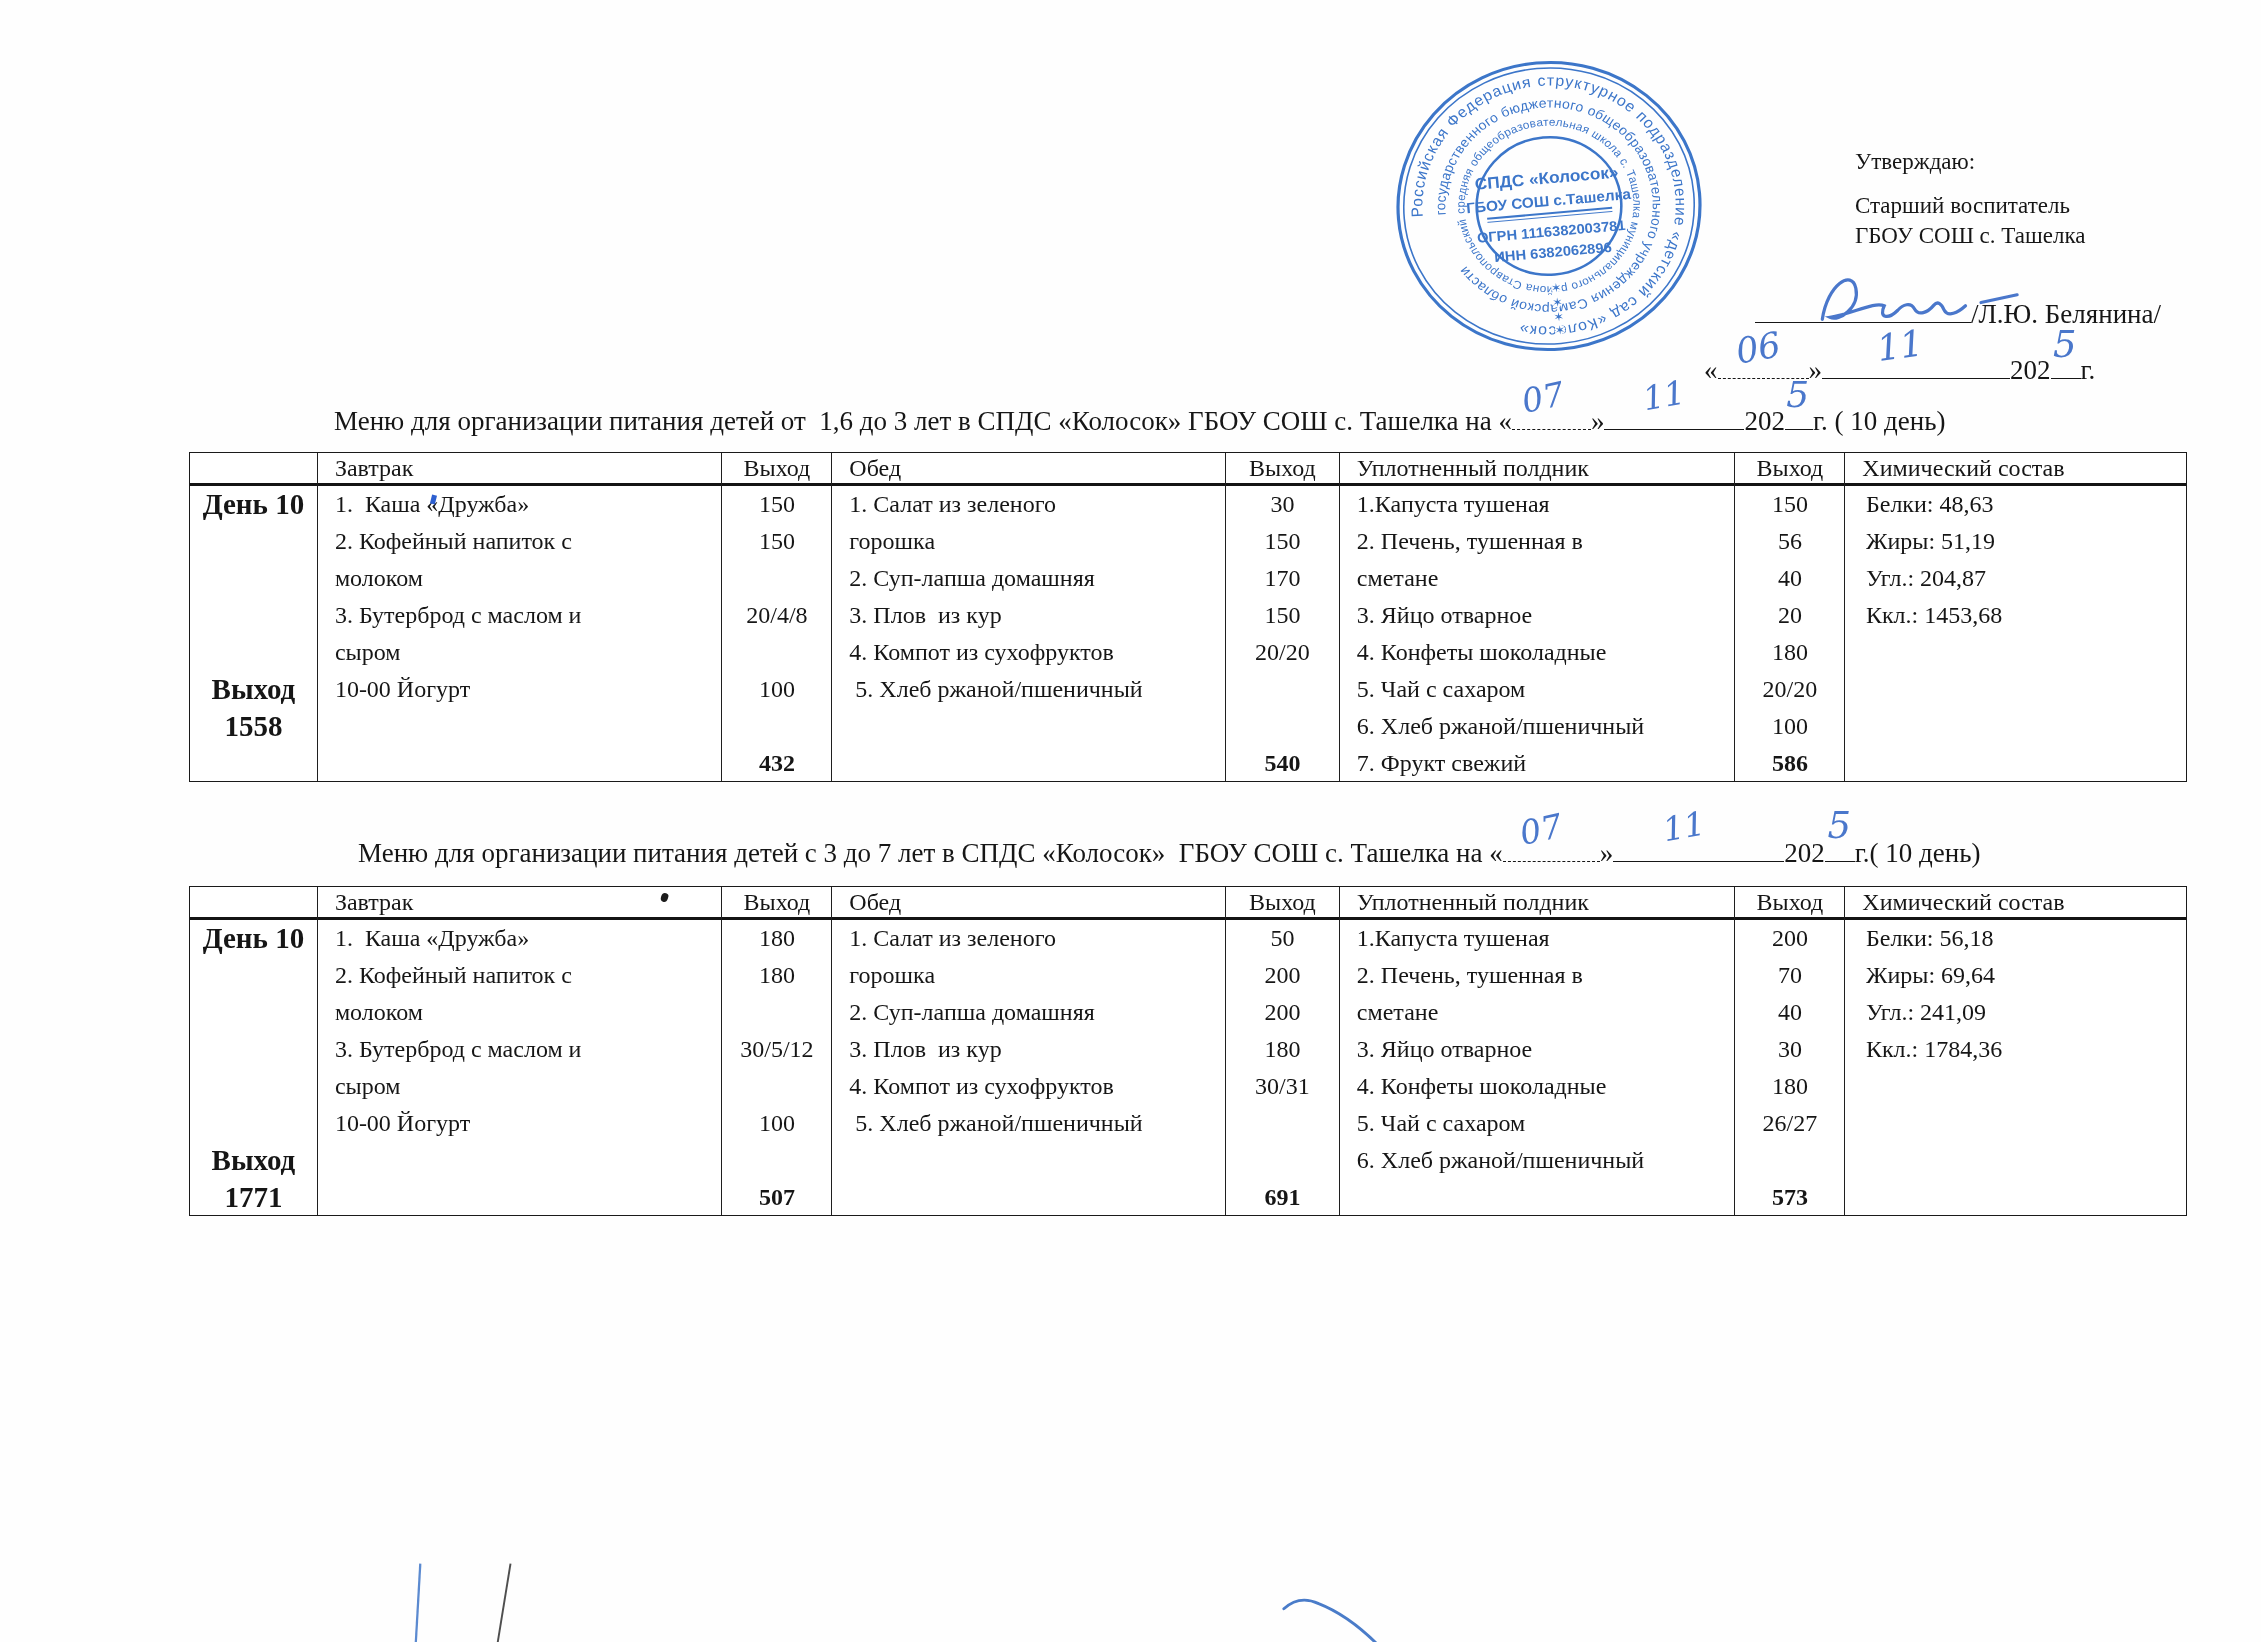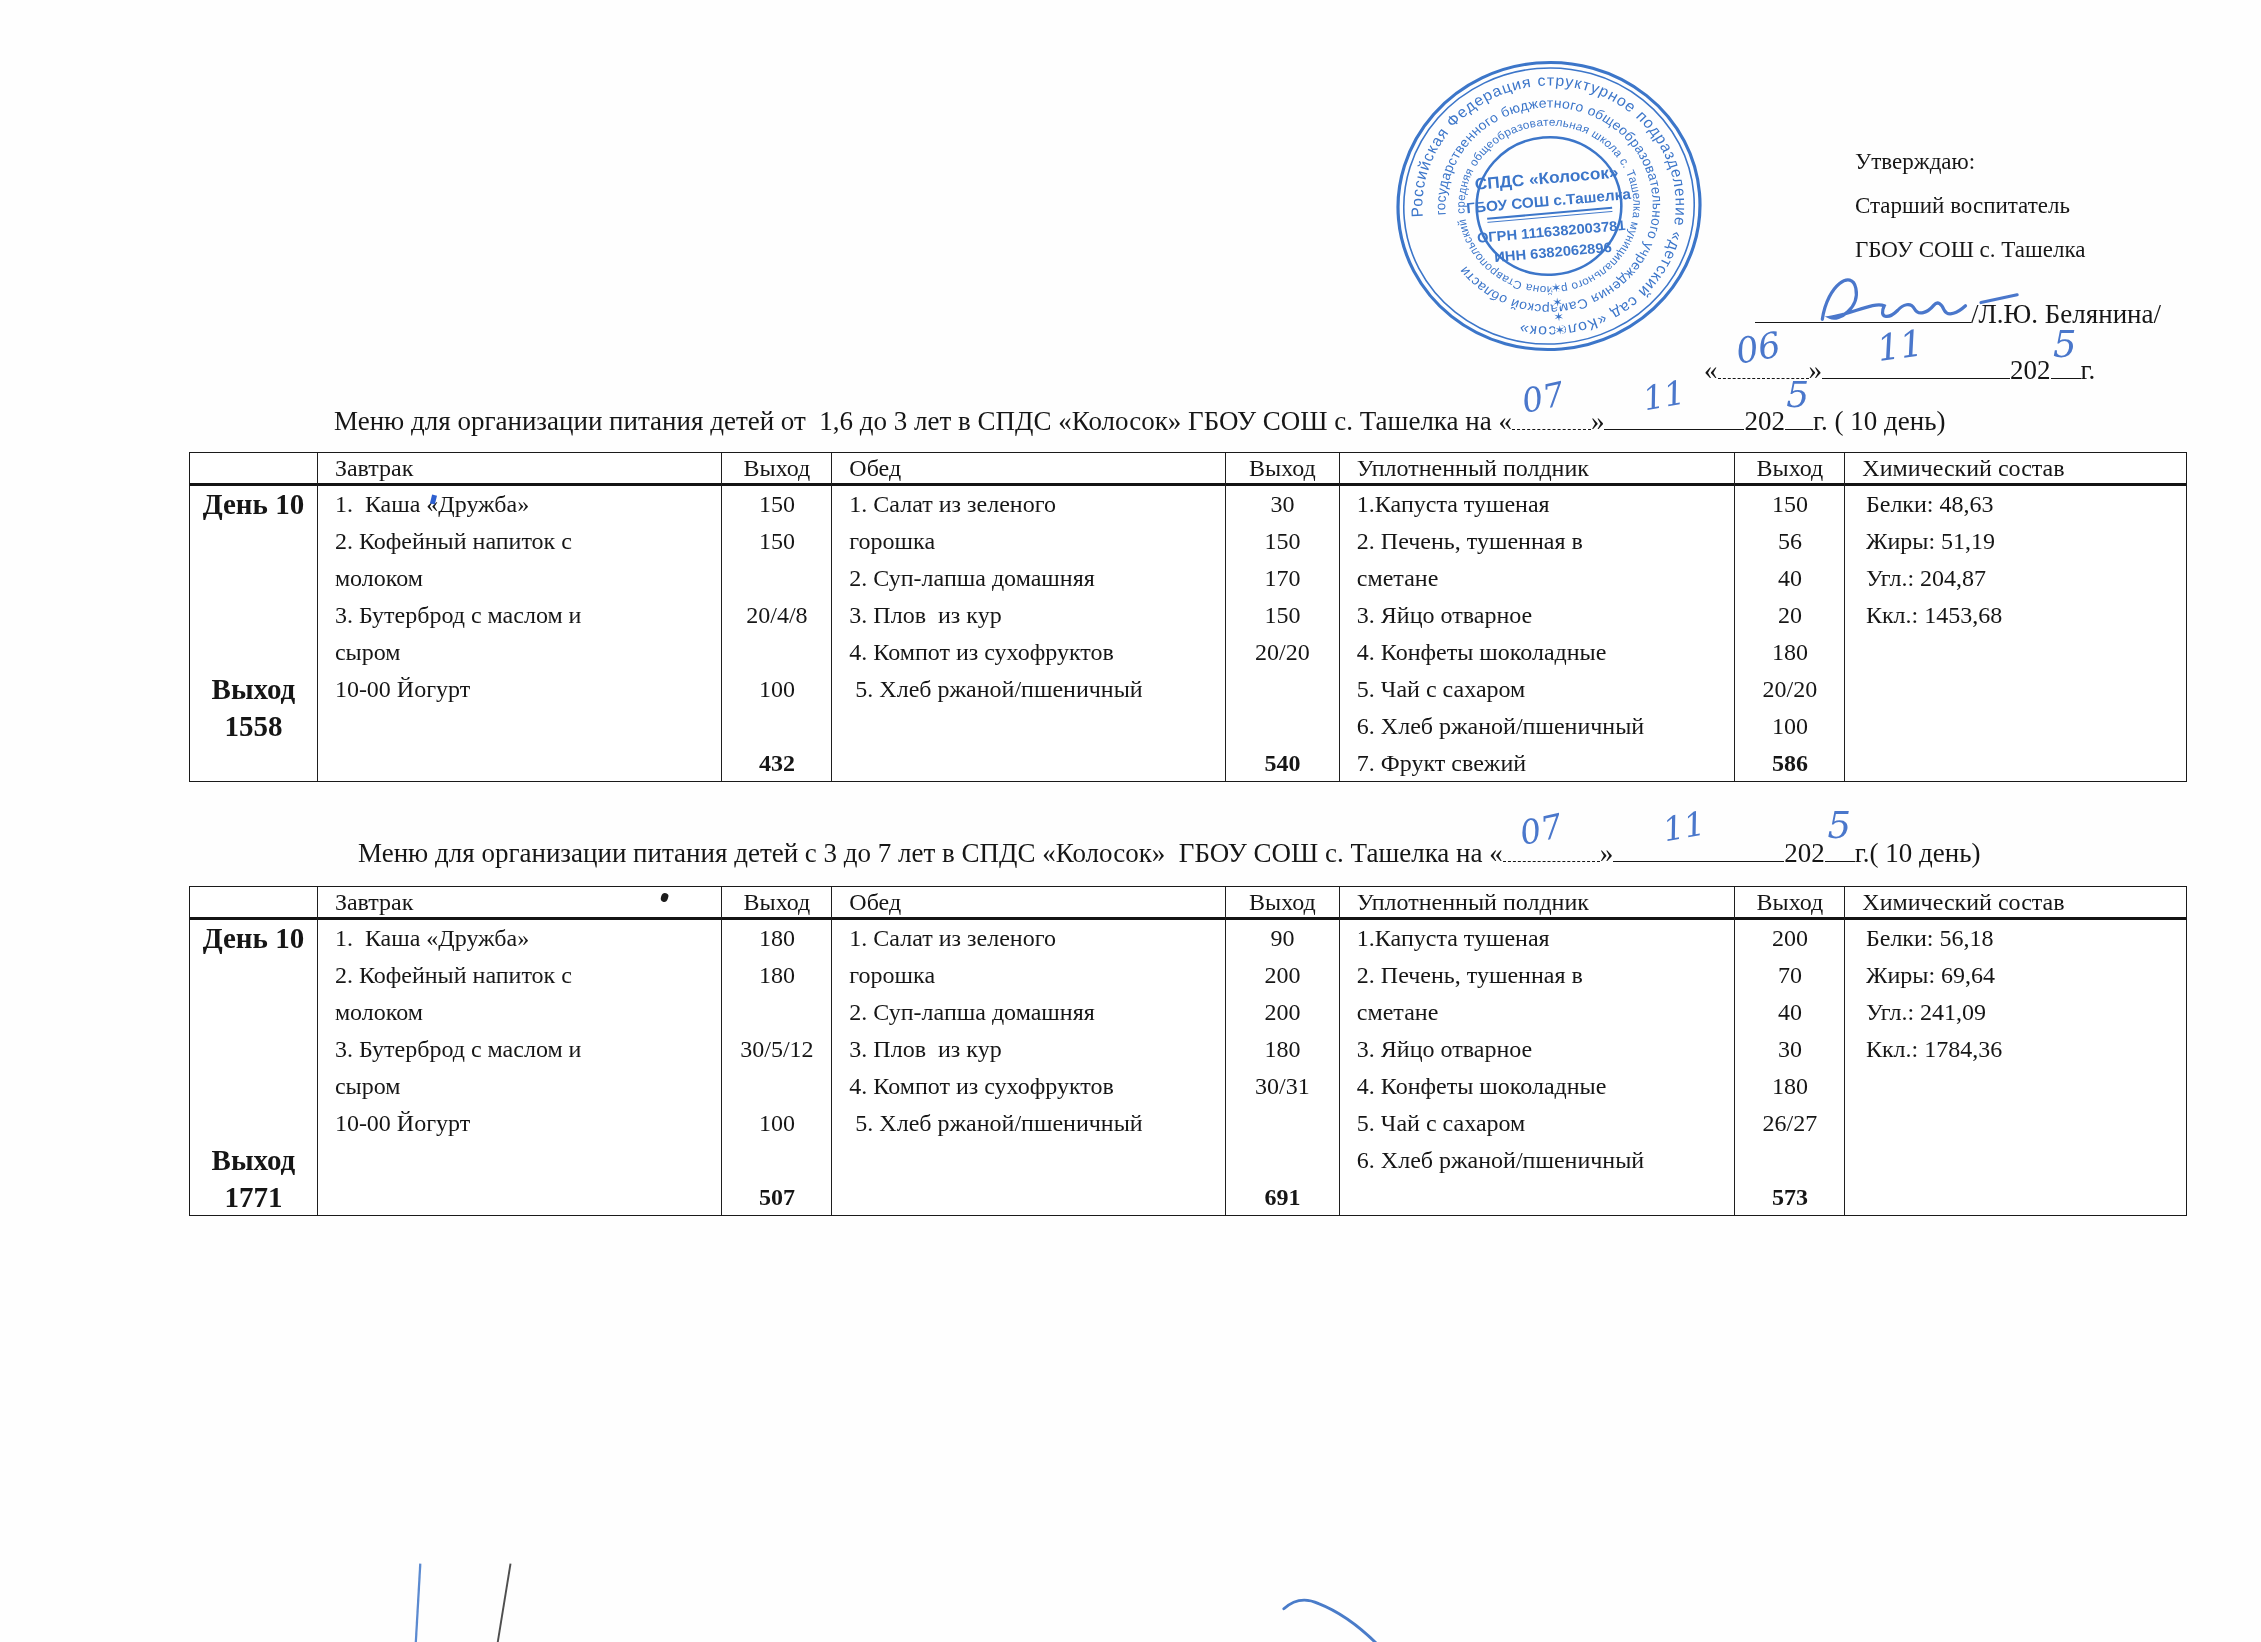--- a/index.html
+++ b/index.html
@@ -71,21 +71,21 @@
         <text x="250" y="392">✶</text>
         <text x="250" y="416">✶</text>
         <text x="250" y="440">✶</text>
         <text x="250" y="462">✶</text>
       </g>
     </g>
   </svg>
 
   <div class="appr-line" style="top:149px">Утверждаю:</div>
   <div class="appr-line" style="top:193px">Старший воспитатель</div>
-  <div class="appr-line" style="top:237px">ГБОУ СОШ с. Ташелка</div>
+  <div class="appr-line" style="top:223px">ГБОУ СОШ с. Ташелка</div>
 
   <div class="sig-row"><span class="blank" style="width:216px"></span><span>/Л.Ю. Белянина/</span></div>
 
   <svg class="artifact" style="left:1812px;top:256px" width="258" height="84" viewBox="0 0 400 130">
     <path d="M16,98 C24,44 62,20 68,50 C74,80 42,102 28,95 C62,90 96,70 112,77 C103,96 118,99 133,84 C141,75 153,71 159,82 C165,93 179,88 189,76 C195,69 201,74 205,84 C211,95 226,88 238,77" fill="none" stroke="#4a77cb" stroke-width="5" stroke-linecap="round"></path>
     <path d="M262,72 L318,60" fill="none" stroke="#4a77cb" stroke-width="5" stroke-linecap="round"></path>
   </svg>
 
   <div class="date-row" style="left:1704px;top:351px"><span>«</span><span class="blank dashed" style="width:91px"><span class="hand" style="left:18px;top:-23px;font-size:35px;transform:rotate(-10deg)">06</span></span><span>»</span><span class="blank" style="width:188px"><span class="hand" style="left:55px;top:-26px;font-size:36px;transform:rotate(-8deg)">11</span></span><span>202</span><span class="blank" style="width:30px"><span class="hand" style="left:2.6px;top:-28px;font-size:37px">5</span></span><span>г.</span></div>
 
@@ -249,21 +249,21 @@
           <div class="slot">3. Плов  из кур</div>
           <div class="slot">4. Компот из сухофруктов</div>
           <div class="slot"> 5. Хлеб ржаной/пшеничный</div>
           <div class="slot"></div>
           <div class="slot"></div>
         </div>
     </div>
     <div class="col c5 num">
       <div class="hdr">Выход</div>
       <div class="cellbody">
-          <div class="slot">90</div>
+          <div class="slot">50</div>
           <div class="slot">200</div>
           <div class="slot">200</div>
           <div class="slot">180</div>
           <div class="slot">30/31</div>
           <div class="slot"></div>
           <div class="slot"></div>
           <div class="slot b">691</div>
         </div>
     </div>
     <div class="col c6">

